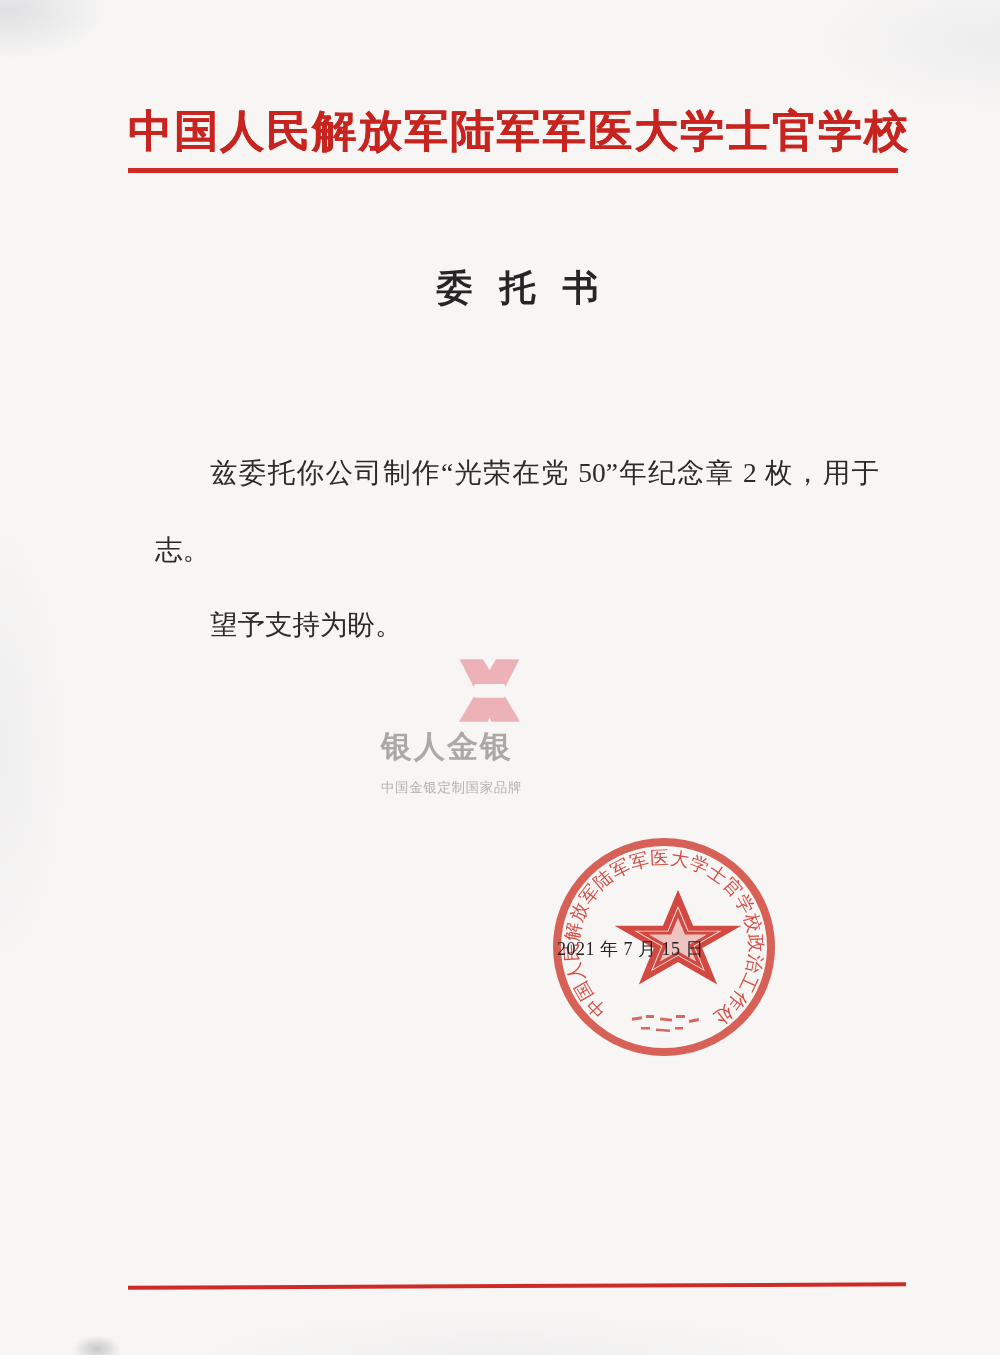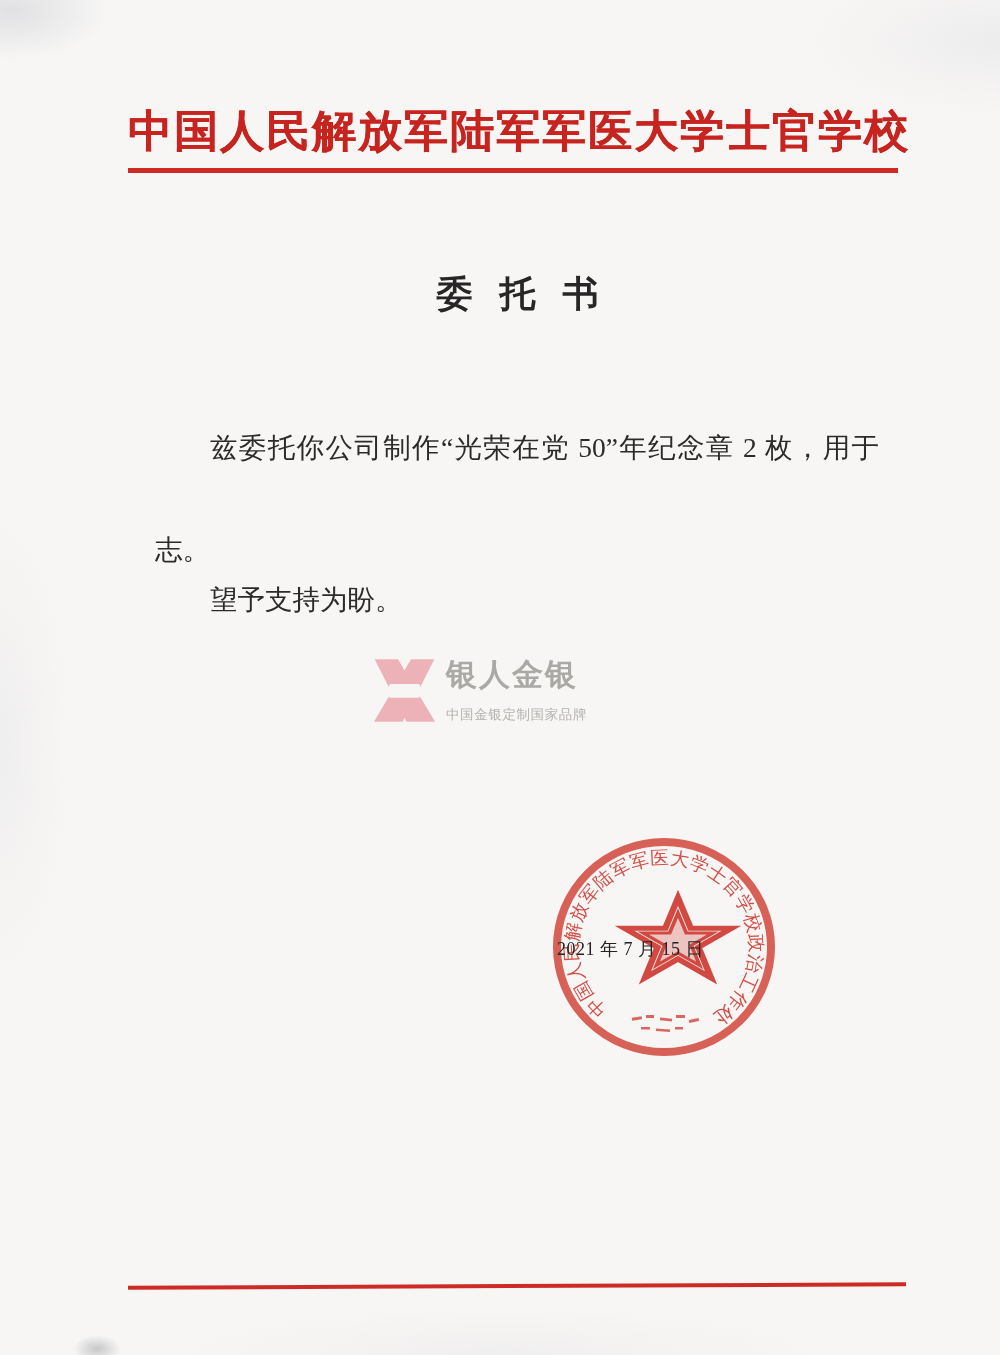--- a/index.html
+++ b/index.html
@@ -40,21 +40,20 @@
   .doc-title {
     position: absolute;
     left: 130px; top: 264px; width: 775px;
     text-align: center;
     font-size: 36px;
     font-weight: 700;
     letter-spacing: 27px;
     text-indent: 27px;
     color: #272525;
     white-space: nowrap;
-    margin-top: 6px;
   }
 
   .addressee {
     position: absolute;
     left: 155px; top: 380px;
     font-size: 28px;
     font-weight: 700;
     color: #262424;
     white-space: nowrap;
   }
@@ -63,33 +62,34 @@
     left: 155px; width: 724px;
     font-size: 27.5px;
     color: #2d2b2a;
     white-space: nowrap;
   }
   .body-line.justify {
     white-space: normal;
     text-align: justify;
     text-align-last: justify;
   }
-  .body-line.indent2 { text-indent: 55px; }
+  .body-line.indent2 { text-indent: 55px; margin-top: 25px; }
   .bl-1 { top: 430px; }
   .bl-2 { top: 481px; }
   .bl-3 { top: 532px; }
   .bl-4 { top: 582px; }
 
   
   .watermark {
     position: absolute;
     left: 372px; top: 652px;
     display: flex;
-    align-items: center;
+    align-items: flex-end;
     opacity: 0.92;
+    flex-direction: column;
   }
   .wm-icon { width: 65px; height: 77px; flex: 0 0 auto; }
   .wm-text { margin-left: 9px; padding-top: 2px; font-family: "Liberation Sans", sans-serif; }
   .wm-brand {
     font-size: 31px;
     font-weight: 700;
     letter-spacing: 2px;
     color: #a5a3a0;
     white-space: nowrap;
     line-height: 1.05;

